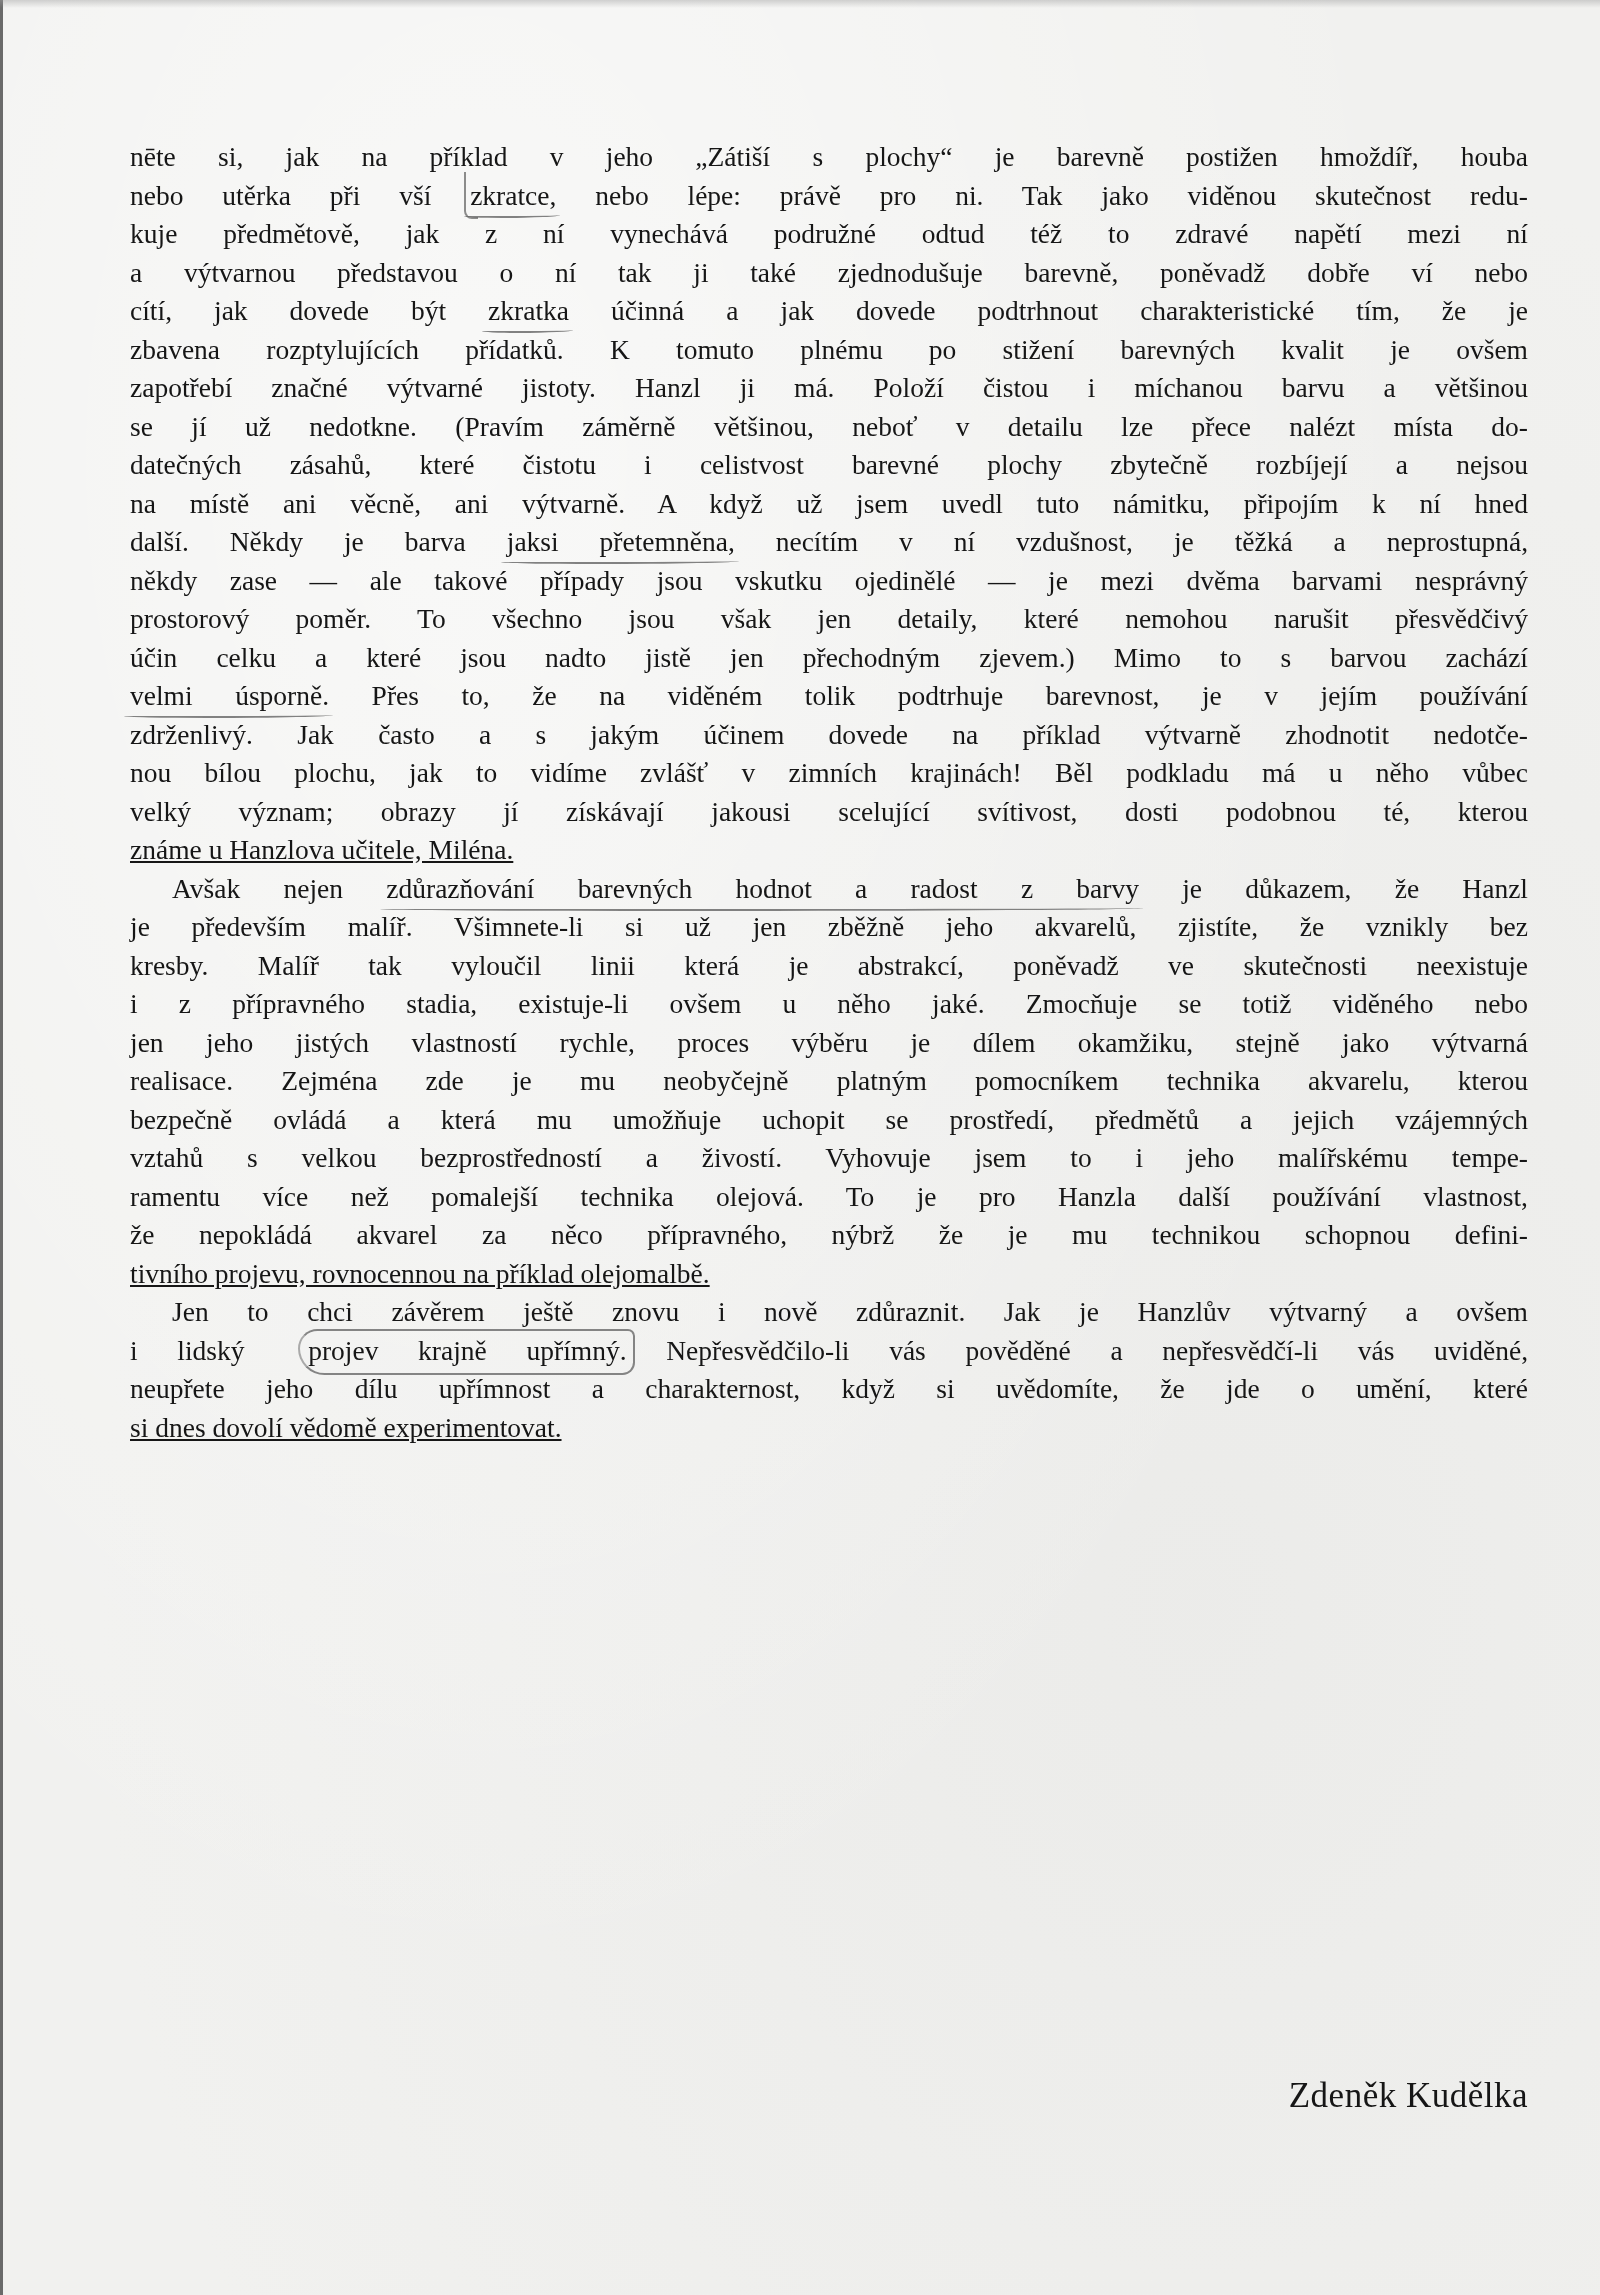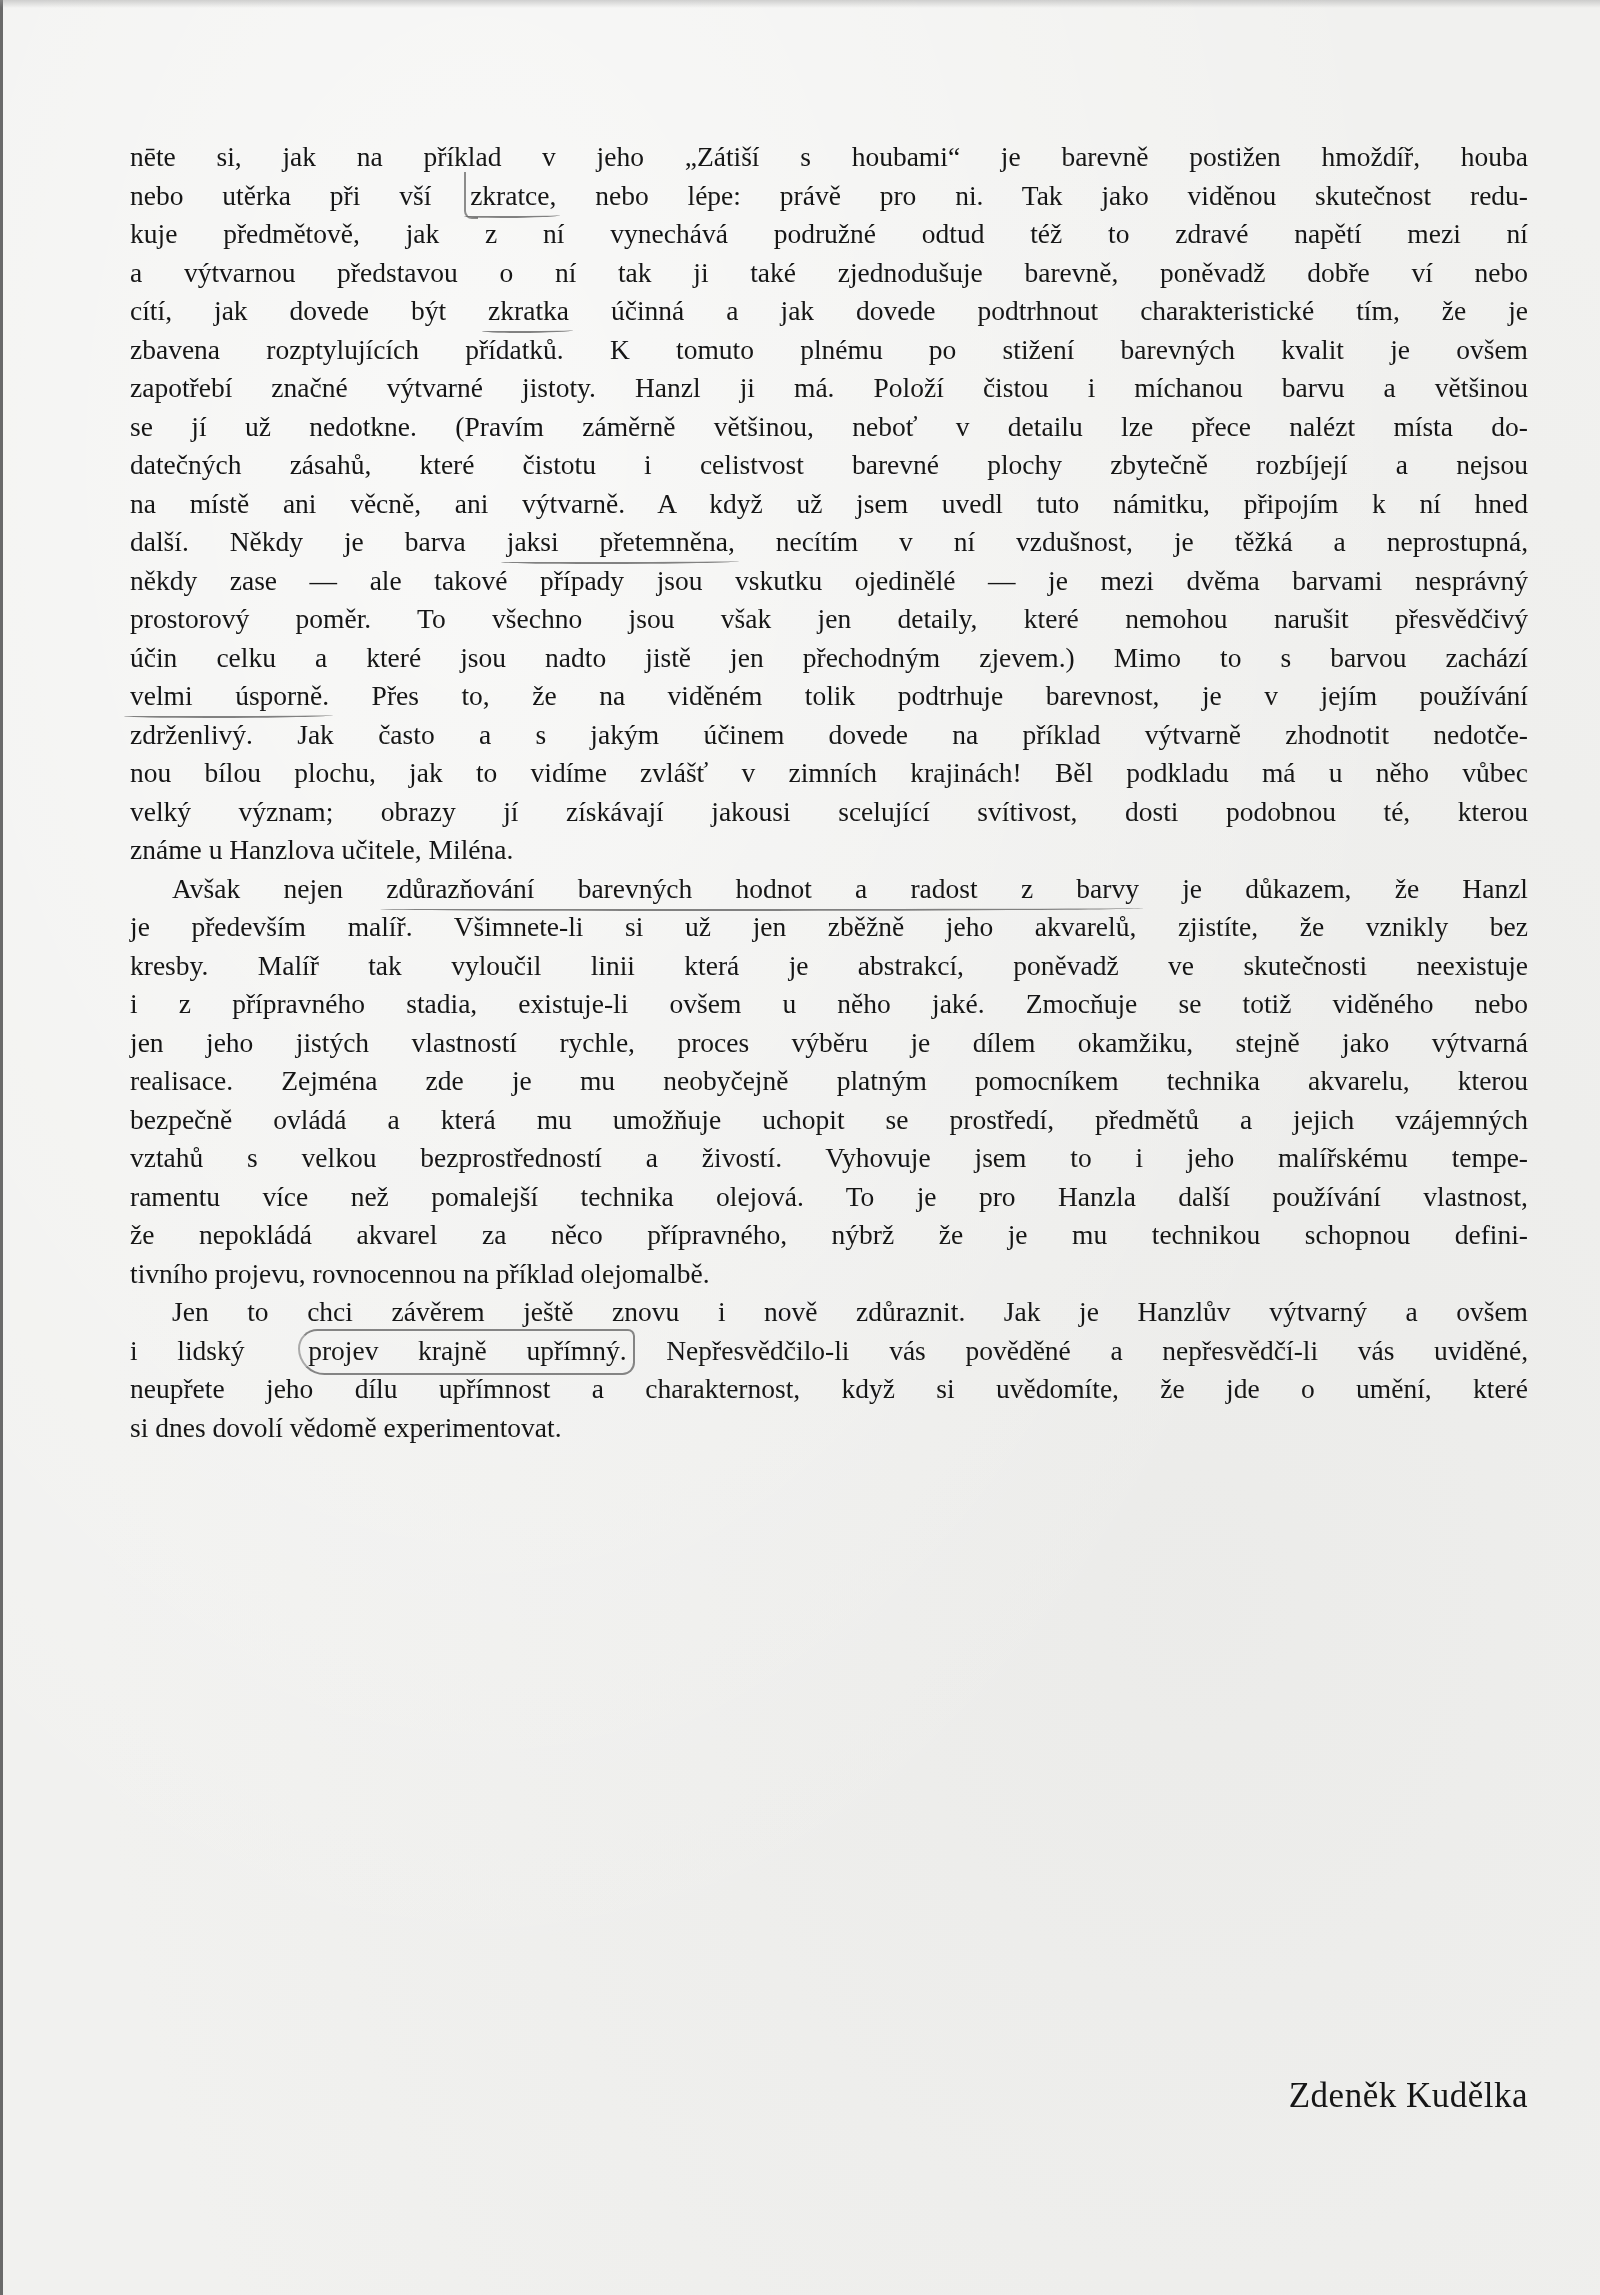--- a/index.html
+++ b/index.html
@@ -41,21 +41,21 @@
     .line {
       position: relative;
       height: 38.5px;
       font-size: 27.5px;
       line-height: 38.5px;
       white-space: nowrap;
       text-align: justify;
       text-align-last: justify;
       overflow: visible;
     }
-    .line.last { text-align-last: left; }
+    .line.last { text-align-last: left; text-decoration: underline; }
     .line.indent { padding-left: 42px; }
     .u {
       position: relative;
     }
     .u::after {
       content: "";
       position: absolute;
       left: -6px; right: -4px;
       bottom: -7px;
       height: 3px;
@@ -98,21 +98,21 @@
   </style>
 </head>
 <body>
 
 <div class="page">
   <div class="edge-left"></div>
   <div class="edge-top"></div>
 
   <div class="text-block">
 
-    <div class="line">nēte si, jak na příklad v jeho „Zátiší s houbami“ je barevně postižen hmoždíř, houba</div>
+    <div class="line">nēte si, jak na příklad v jeho „Zátiší s plochy“ je barevně postižen hmoždíř, houba</div>
     <div class="line">nebo utěrka při vší <span class="u bracket">zkratce,</span> nebo lépe: právě pro ni. Tak jako viděnou skutečnost redu-</div>
     <div class="line">kuje předmětově, jak z ní vynechává podružné     odtud též to zdravé napětí mezi ní</div>
     <div class="line">a výtvarnou představou o ní     tak ji také zjednodušuje barevně, poněvadž dobře ví nebo</div>
     <div class="line">cítí, jak dovede být <span class="u">zkratka</span> účinná a jak dovede podtrhnout charakteristické tím, že je</div>
     <div class="line">zbavena rozptylujících přídatků. K tomuto plnému po stižení barevných kvalit je ovšem</div>
     <div class="line">zapotřebí značné výtvarné jistoty. Hanzl ji má. Položí čistou i míchanou barvu a většinou</div>
     <div class="line">se jí už nedotkne. (Pravím záměrně většinou, neboť v detailu lze přece nalézt místa do-</div>
     <div class="line">datečných zásahů, které čistotu i celistvost barevné plochy zbytečně rozbíjejí a nejsou</div>
     <div class="line">na místě ani věcně, ani výtvarně. A když už jsem uvedl tuto námitku, připojím k ní hned</div>
     <div class="line">další. Někdy je barva <span class="u">jaksi přetemněna,</span> necítím v ní vzdušnost, je těžká a neprostupná,</div>

